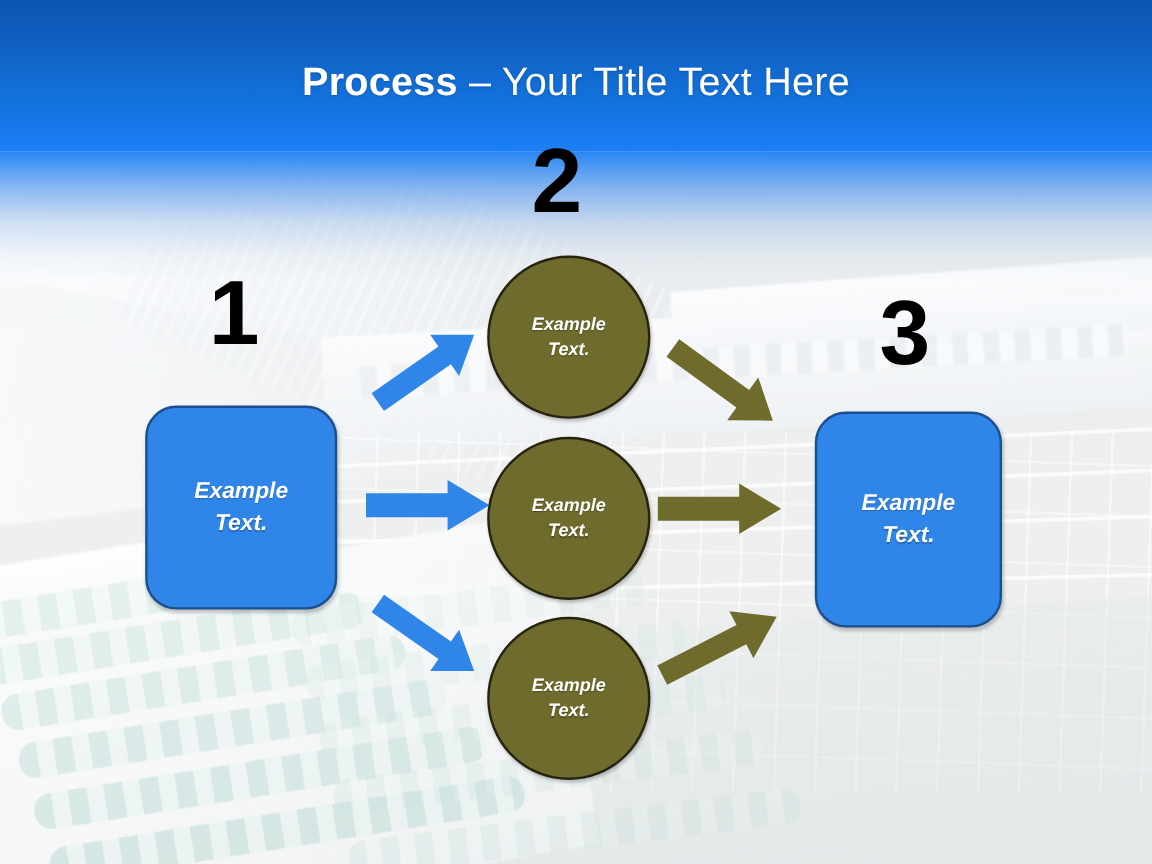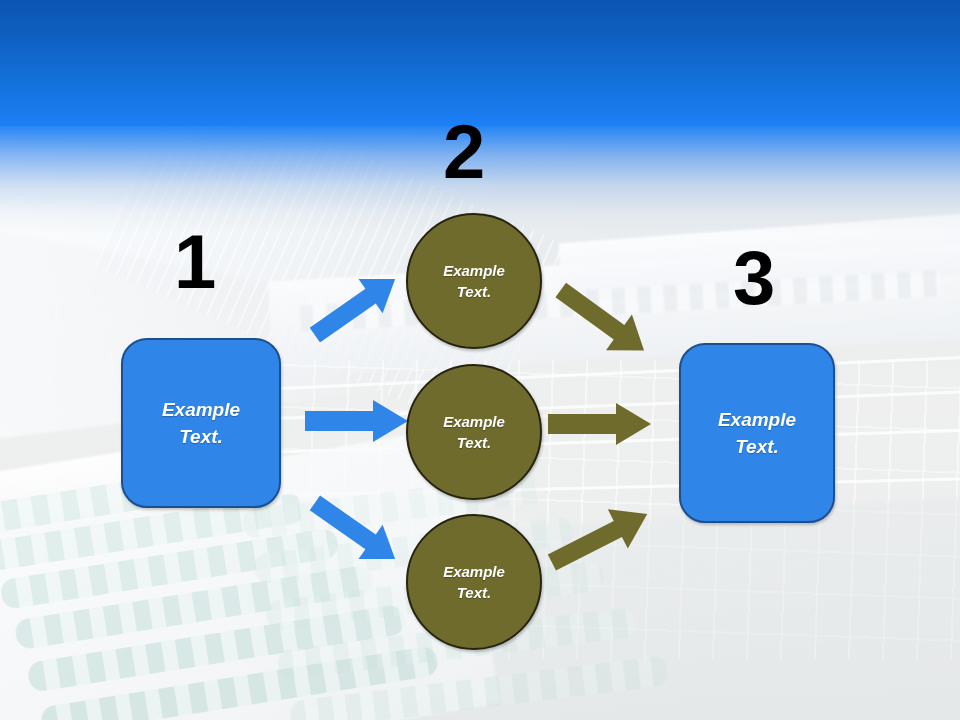--- a/index.html
+++ b/index.html
@@ -225,20 +225,23 @@
       <div class="seatrow" style="left:18px;top:154px;width:360px;background:repeating-linear-gradient(90deg, rgba(138,188,178,.44) 0 15px, rgba(202,230,224,.3) 15px 28px);"></div>
       <div class="seatrow" style="left:24px;top:206px;width:380px;background:repeating-linear-gradient(90deg, rgba(134,184,174,.46) 0 15px, rgba(198,228,222,.3) 15px 28px);"></div>
     </div>
 
     <div class="bg-veil"></div>
   </div>
 
   <div class="titleband"></div>
   <div class="titlefade"></div>
 
+  <div class="slide-title">
+    <span class="strong">Process</span><span class="light"> – </span><span class="light">Your Title Text Here</span>
+  </div>
 
   <div class="stepnum" style="left:174px;top:224px;">1</div>
   <div class="stepnum" style="left:443px;top:114px;">2</div>
   <div class="stepnum" style="left:733px;top:240px;">3</div>
 
   <svg class="arrow" style="left:300px;top:272px;" width="110" height="70" viewBox="0 0 110 70">
     <g transform="rotate(-35 55 35)">
       <polygon points="6,26 74,26 74,14 104,35 74,56 74,44 6,44" fill="#2f86e8"></polygon>
     </g>
   </svg>

